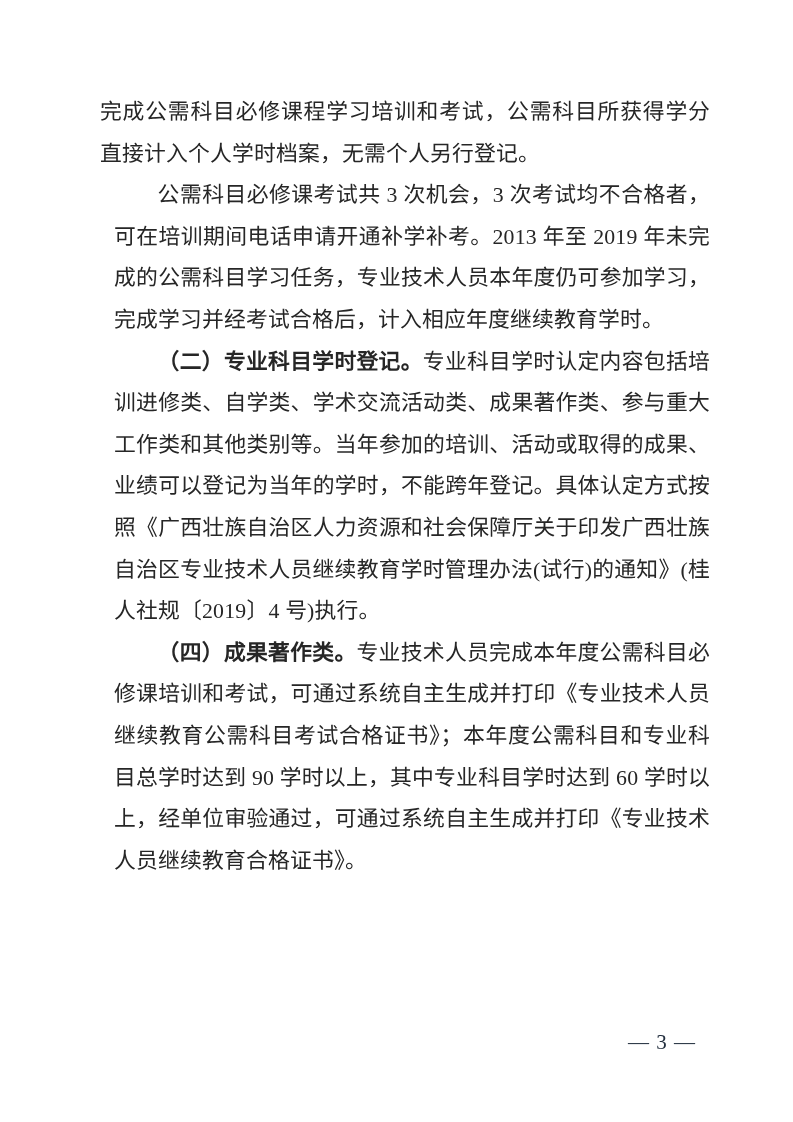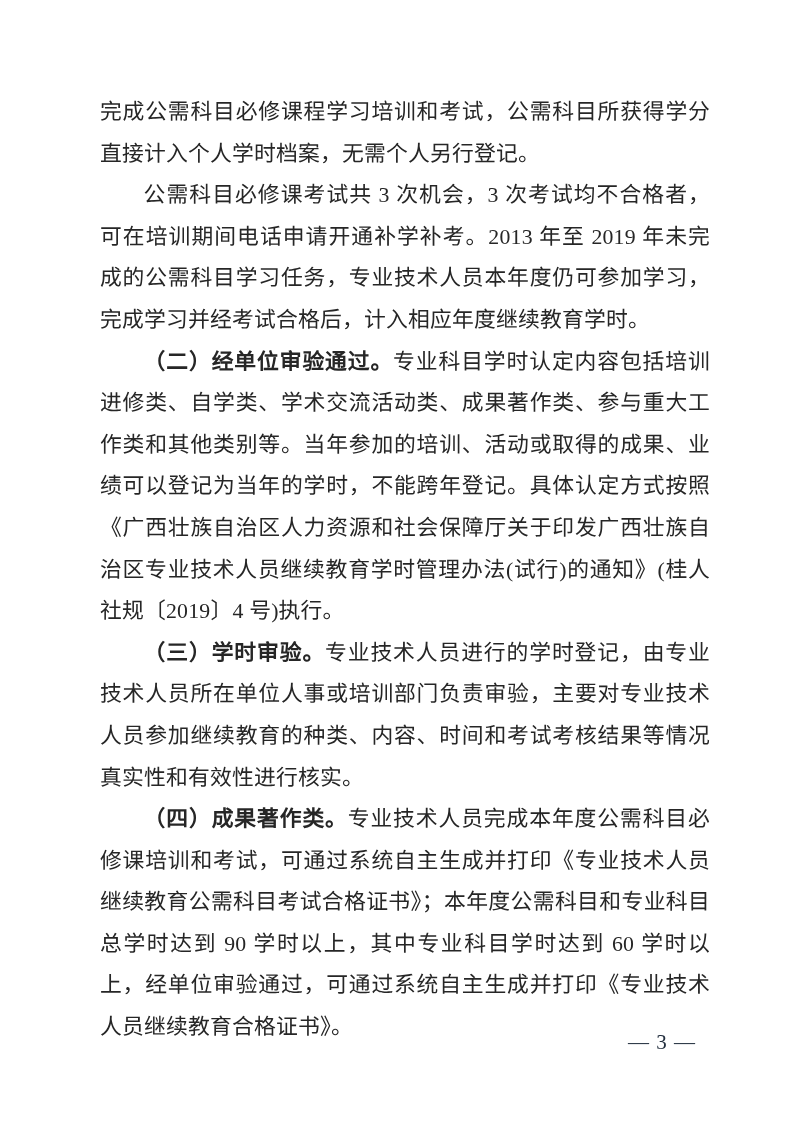--- a/index.html
+++ b/index.html
@@ -27,20 +27,21 @@
     text-align: justify;
     text-justify: inter-ideograph;
     letter-spacing: 0.2px;
   }
   .para {
     margin: 0;
     padding: 0;
   }
   .para.indent {
     text-indent: 2em;
+    margin-left: 14px;
   }
   .para strong {
     font-weight: bold;
   }
   .page-number {
     position: absolute;
     right: 97px;
     top: 1028px;
     font-size: 21px;
     line-height: 28px;
@@ -49,18 +50,17 @@
     white-space: nowrap;
   }
 </style>
 </head>
 <body>
 
 <div class="page">
   <div class="content" id="paragraphs">
       <p class="para"><span>完成公需科目必修课程学习培训和考试，公需科目所获得学分直接计入个人学时档案，无需个人另行登记。</span></p>
       <p class="para indent"><span>公需科目必修课考试共 3 次机会，3 次考试均不合格者，可在培训期间电话申请开通补学补考。2013 年至 2019 年未完成的公需科目学习任务，专业技术人员本年度仍可参加学习，完成学习并经考试合格后，计入相应年度继续教育学时。</span></p>
-      <p class="para indent"><strong>（二）经单位审验通过。</strong><span>专业科目学时认定内容包括培训进修类、自学类、学术交流活动类、成果著作类、参与重大工作类和其他类别等。当年参加的培训、活动或取得的成果、业绩可以登记为当年的学时，不能跨年登记。具体认定方式按照《广西壮族自治区人力资源和社会保障厅关于印发广西壮族自治区专业技术人员继续教育学时管理办法(试行)的通知》(桂人社规〔2019〕4 号)执行。</span></p>
-      <p class="para indent"><strong>（三）学时审验。</strong><span>专业技术人员进行的学时登记，由专业技术人员所在单位人事或培训部门负责审验，主要对专业技术人员参加继续教育的种类、内容、时间和考试考核结果等情况真实性和有效性进行核实。</span></p>
+      <p class="para indent"><strong>（二）专业科目学时登记。</strong><span>专业科目学时认定内容包括培训进修类、自学类、学术交流活动类、成果著作类、参与重大工作类和其他类别等。当年参加的培训、活动或取得的成果、业绩可以登记为当年的学时，不能跨年登记。具体认定方式按照《广西壮族自治区人力资源和社会保障厅关于印发广西壮族自治区专业技术人员继续教育学时管理办法(试行)的通知》(桂人社规〔2019〕4 号)执行。</span></p>
       <p class="para indent"><strong>（四）成果著作类。</strong><span>专业技术人员完成本年度公需科目必修课培训和考试，可通过系统自主生成并打印《专业技术人员继续教育公需科目考试合格证书》；本年度公需科目和专业科目总学时达到 90 学时以上，其中专业科目学时达到 60 学时以上，经单位审验通过，可通过系统自主生成并打印《专业技术人员继续教育合格证书》。</span></p>
     </div>
   <div class="page-number">— 3 —</div>
 </div>
 
 </body></html>

